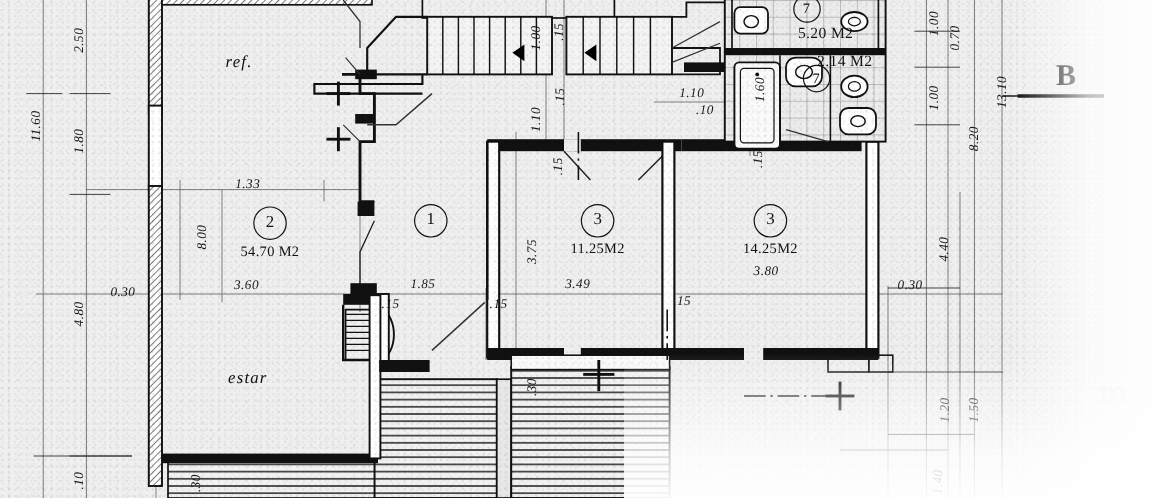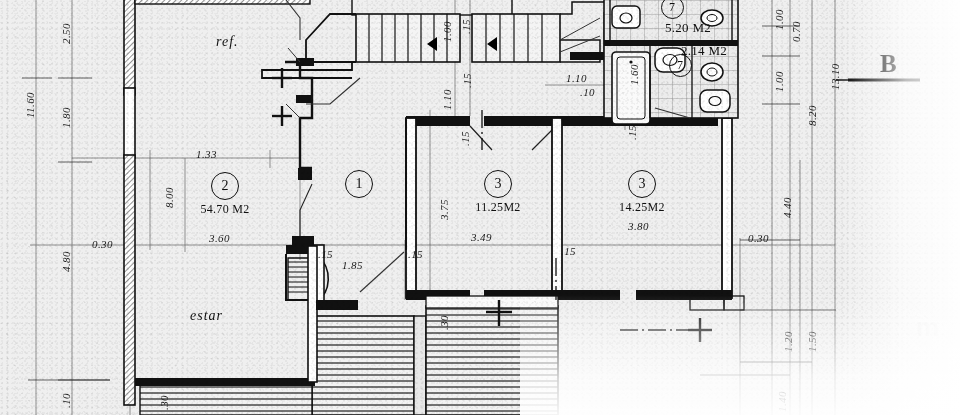--- a/index.html
+++ b/index.html
@@ -291,21 +291,21 @@
       <line x1="499" y1="300" x2="499" y2="326"></line>
       <line x1="688" y1="330" x2="712" y2="330"></line>
       <line x1="700" y1="318" x2="700" y2="342"></line>
     </g>
 
     <g>
       <line x1="848" y1="80" x2="920" y2="80" stroke="#000" stroke-width="3"></line>
     </g>
   </svg>
 
-  <div class="handtxt" style="left:188px;top:34px;margin-left:28px;">ref.</div>
+  <div class="handtxt" style="left:188px;top:45px;">ref.</div>
   <div class="handtxt" style="left:190px;top:308px;">estar</div>
 
   <div class="roomtag" style="left:195px;top:172px;width:60px;">
     <div class="circ">2</div>
     <div class="area">54.70 M2</div>
   </div>
 
   <div class="roomtag" style="left:342px;top:170px;width:34px;">
     <div class="circ">1</div>
   </div>
@@ -344,22 +344,22 @@
   <div class="dimtxt v" style="left:460px;top:34px;">.15</div>
   <div class="dimtxt v" style="left:441px;top:110px;">1.10</div>
   <div class="dimtxt v" style="left:461px;top:88px;">.15</div>
   <div class="dimtxt" style="left:566px;top:72px;">1.10</div>
   <div class="dimtxt" style="left:580px;top:86px;">.10</div>
   <div class="dimtxt v" style="left:628px;top:85px;">1.60</div>
   <div class="dimtxt v" style="left:459px;top:146px;">.15</div>
   <div class="dimtxt v" style="left:626px;top:140px;">.15</div>
 
   <div class="dimtxt" style="left:196px;top:148px;">1.33</div>
-  <div class="dimtxt" style="left:209px;top:232px;">3.60</div>
-  <div class="dimtxt" style="left:342px;top:231px;margin-top:28px;">1.85</div>
+  <div class="dimtxt" style="left:195px;top:232px;">3.60</div>
+  <div class="dimtxt" style="left:342px;top:231px;">1.85</div>
   <div class="dimtxt" style="left:471px;top:231px;">3.49</div>
   <div class="dimtxt" style="left:628px;top:220px;">3.80</div>
   <div class="dimtxt" style="left:92px;top:238px;">0.30</div>
   <div class="dimtxt" style="left:748px;top:232px;">0.30</div>
   <div class="dimtxt" style="left:318px;top:248px;">.15</div>
   <div class="dimtxt" style="left:408px;top:248px;">.15</div>
   <div class="dimtxt" style="left:561px;top:245px;">.15</div>
 
   <div class="dimtxt v" style="left:163px;top:208px;">8.00</div>
   <div class="dimtxt v" style="left:438px;top:220px;">3.75</div>

